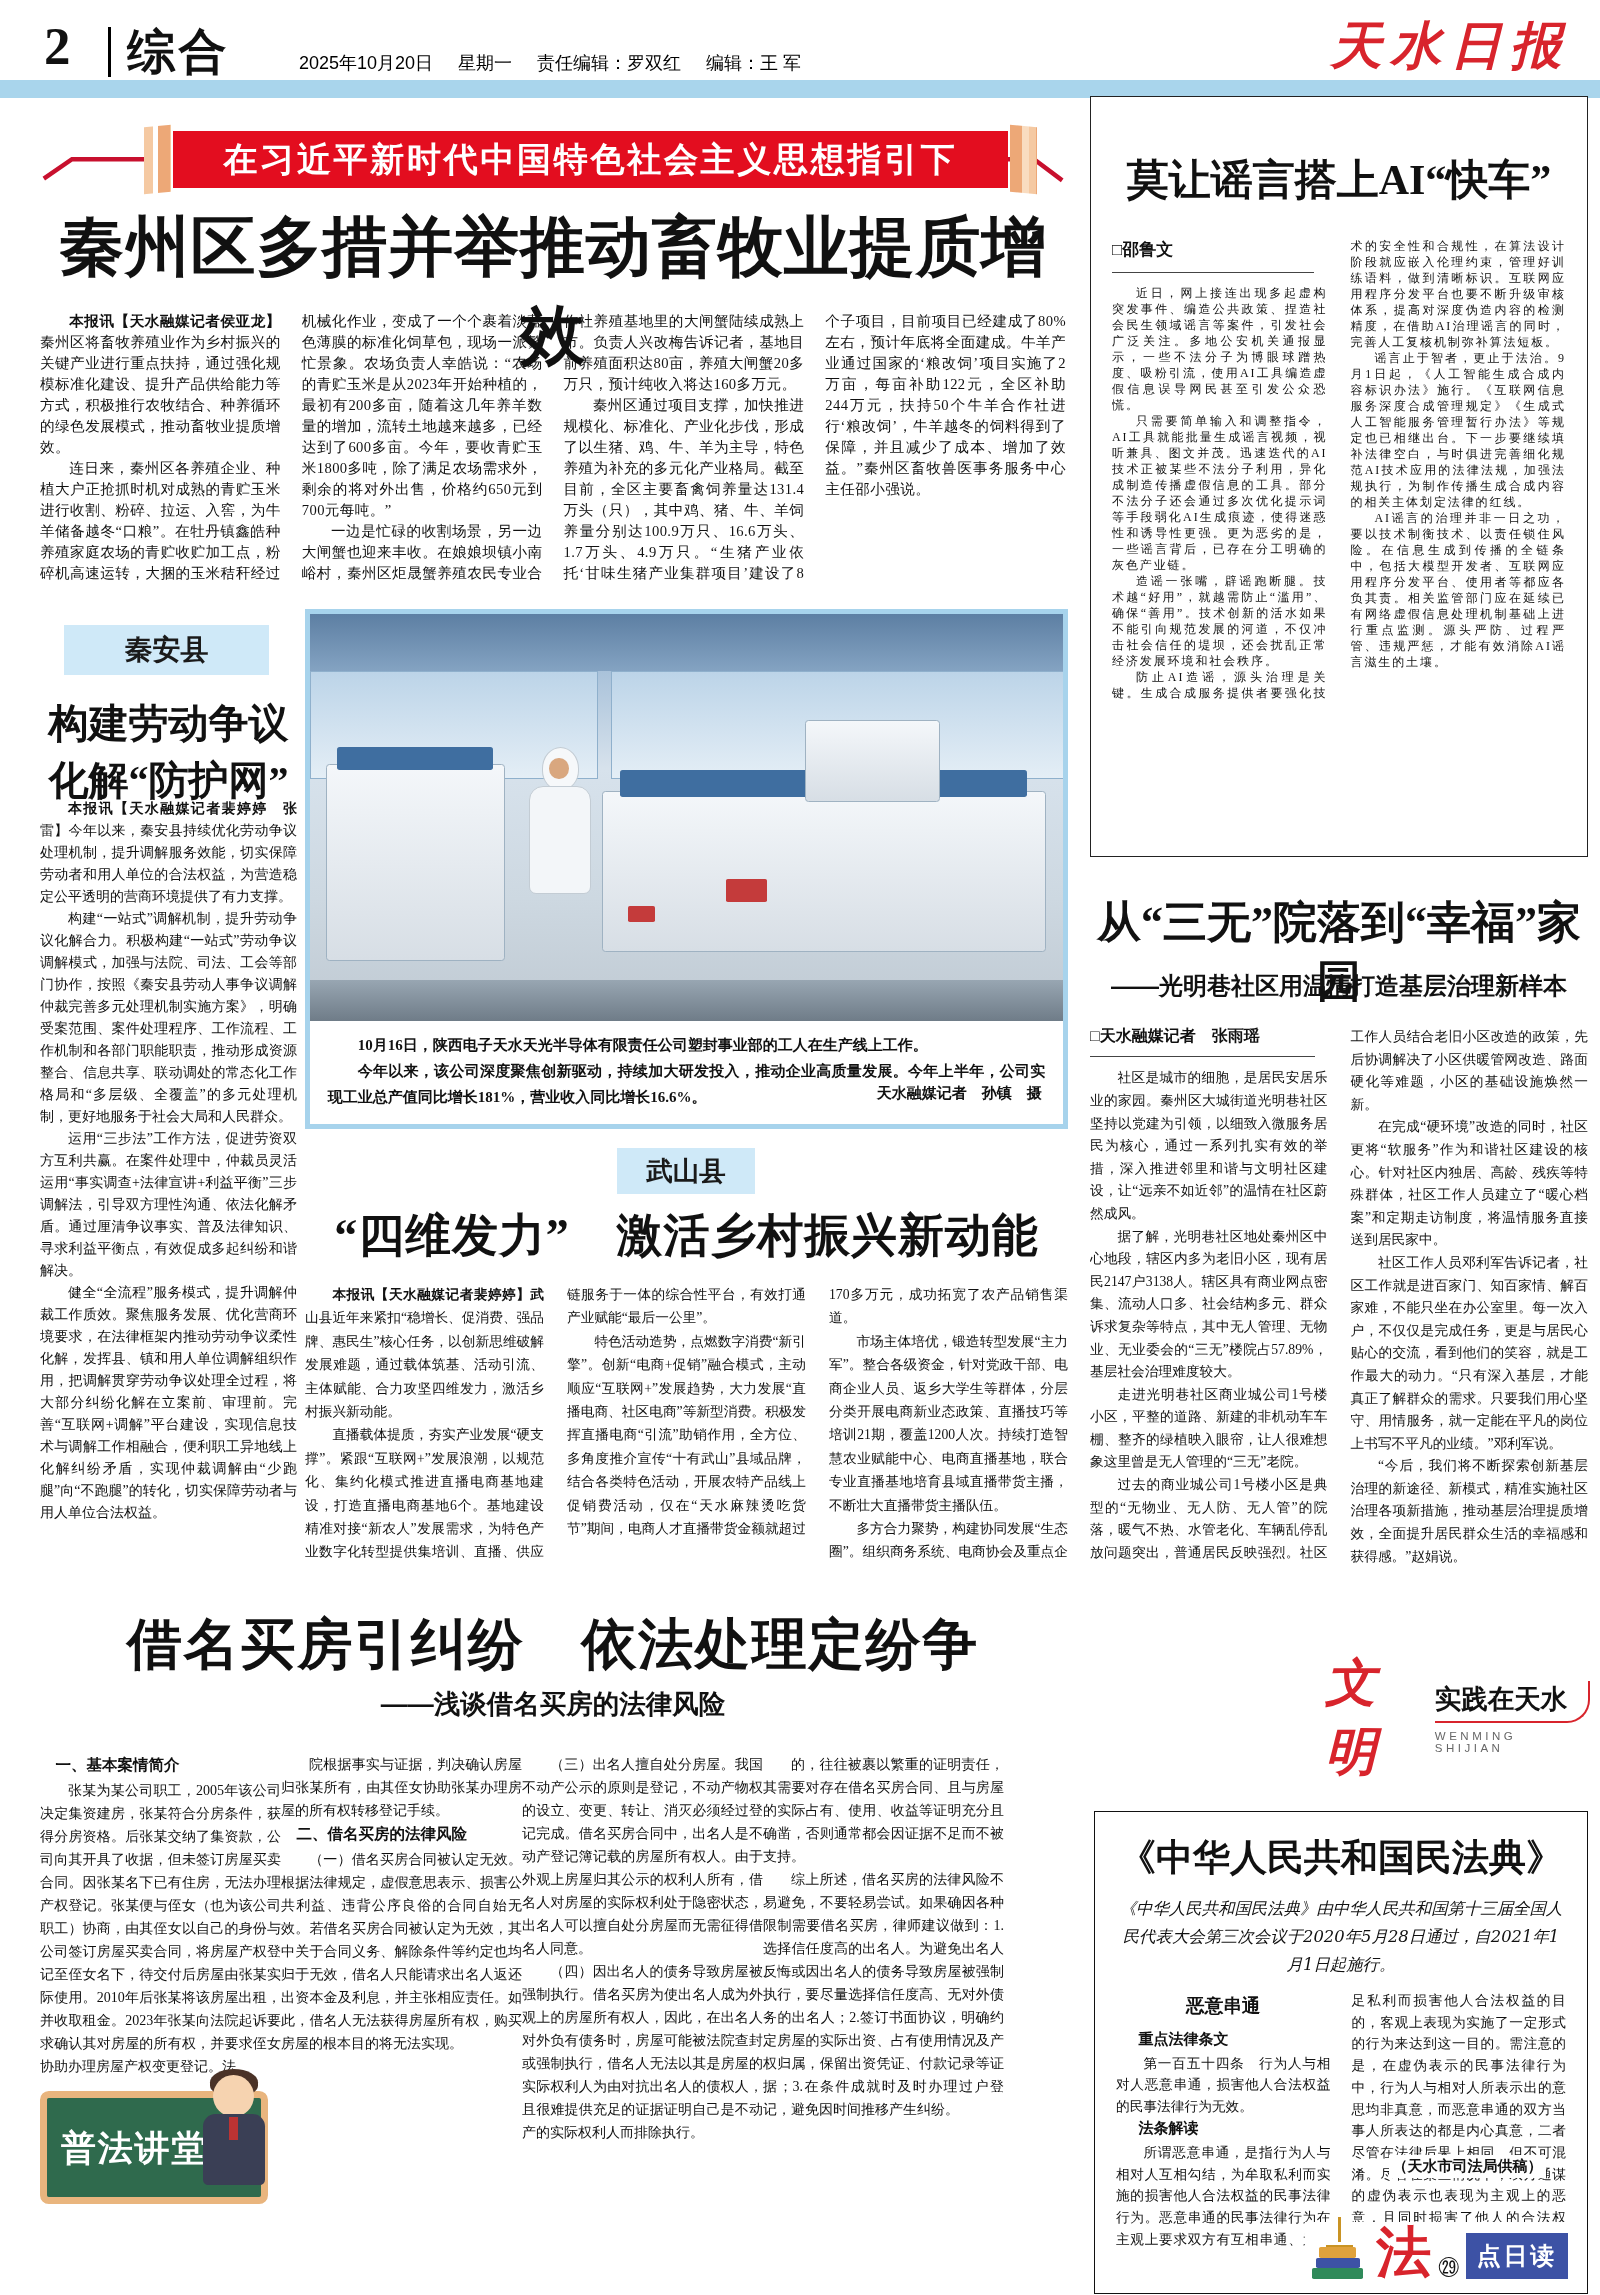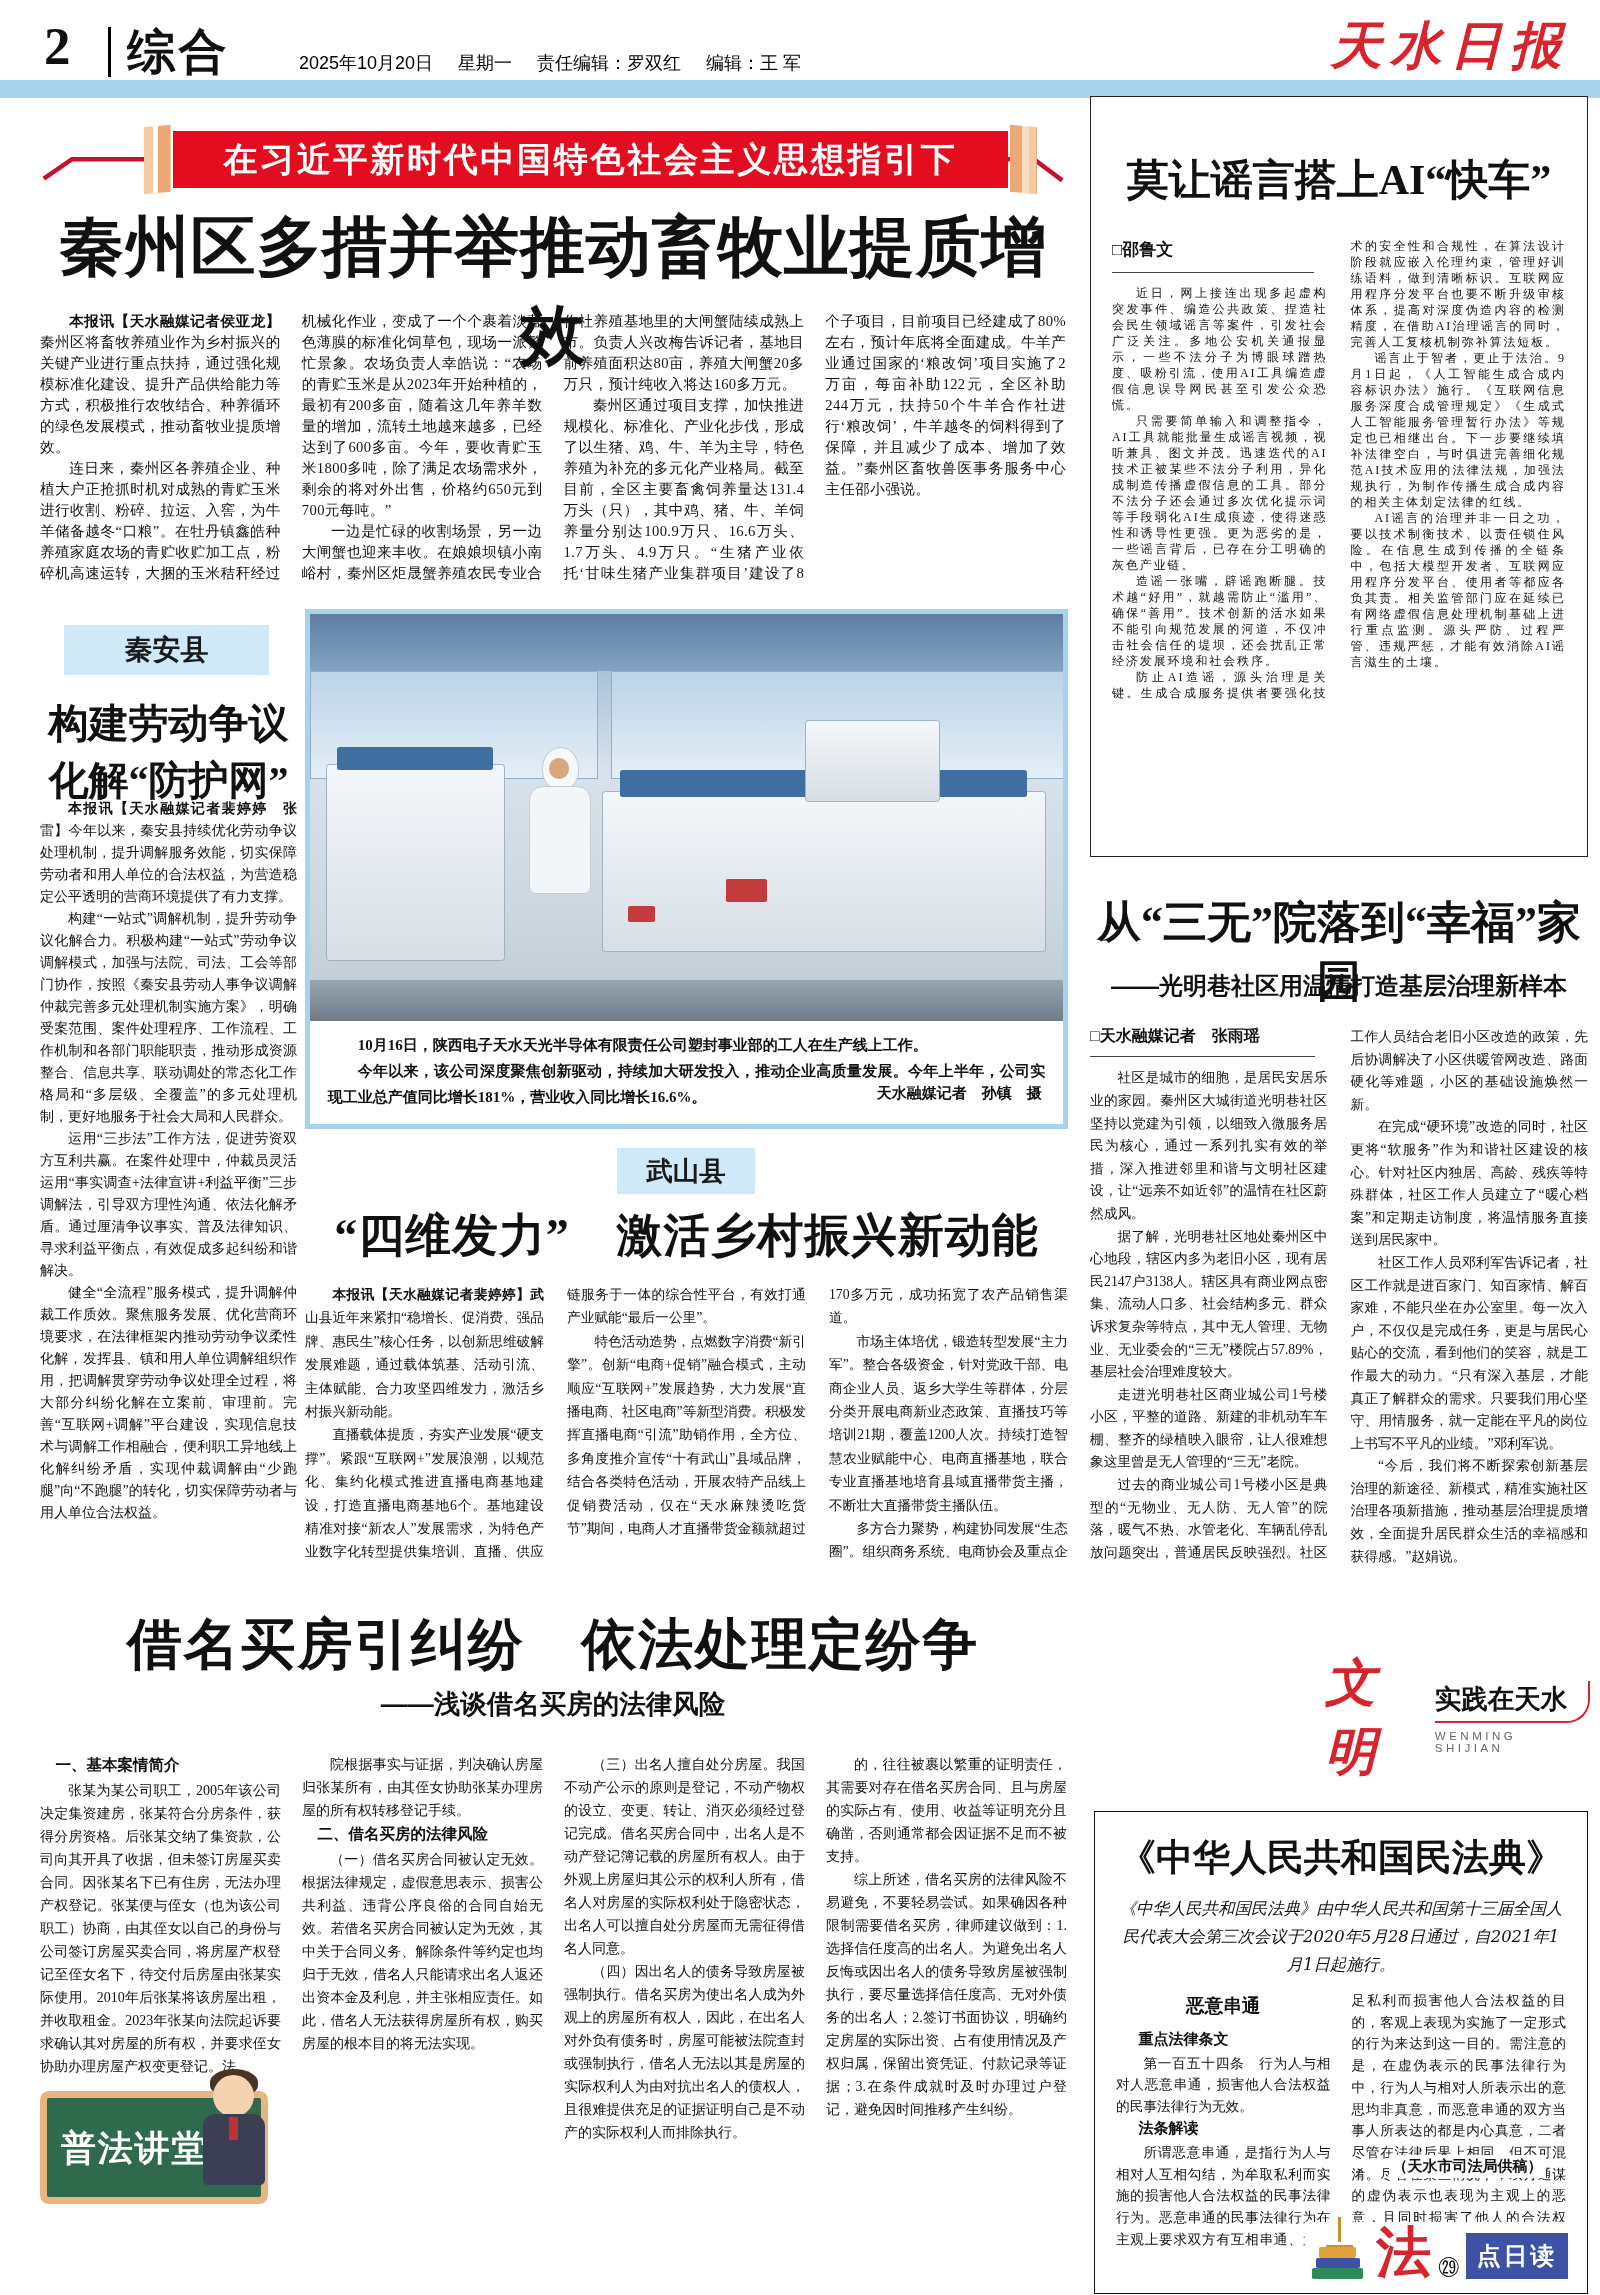--- a/index.html
+++ b/index.html
@@ -96,21 +96,21 @@
   #wenming-right{display:flex;flex-direction:column;}
   #wenming-sub{font-size:26.5px;font-weight:bold;font-family:"DejaVu Sans",sans-serif;
       border-bottom:2.7px solid #d8242c;border-right:2.7px solid #d8242c;border-radius:0 0 23px 0;padding:0 12.4px 3.5px 0;}
   #wenming-en{font-size:11.5px;letter-spacing:3.5px;color:#666;margin-top:7px;font-family:"Liberation Sans",sans-serif;}
 
   
   #borrow-title{left:40px;top:1608px;width:1026px;text-align:center;font-size:55px;font-weight:900;
       font-family:Liberation Sans, sans-serif;letter-spacing:1.8px;}
   #borrow-sub{left:40px;top:1686px;width:1026px;text-align:center;font-size:26.5px;font-weight:bold;
       font-family:"Liberation Sans",sans-serif;}
-  #borrow-cols{left:40px;top:1753px;width:1026px;height:542px;display:flex;gap:21px;overflow:hidden;}
+  #borrow-cols{left:40px;top:1753px;width:1026px;height:542px;display:flex;overflow:hidden;}
   .bcol{width:241px;flex:0 0 241px;}
   .bcol p{font-size:14px;line-height:23px;text-align:justify;text-indent:2em;}
   .bhead{font-weight:bold;font-size:15.5px;font-family:"Liberation Sans",sans-serif;margin:1.8px 0 3.5px 0;text-indent:1em;}
   #pufa-badge{position:relative;margin-top:12.4px;width:228px;height:113px;background:#2f6a4d;
       border:7px solid #e9b57e;border-radius:8.8px;box-sizing:border-box;}
   #pufa-text{color:#fff;font-size:35px;font-weight:bold;font-family:"Liberation Sans",sans-serif;
       line-height:99px;padding-left:14px;letter-spacing:1.8px;}
   .teacher{position:absolute;right:-12.4px;top:-23px;width:81px;height:133px;}
   .teacher .head{position:absolute;left:21px;top:0;width:41px;height:42px;background:#f6d3b0;border-radius:50%;}
   .teacher .hair{position:absolute;left:17.7px;top:-5.3px;width:48px;height:26.5px;background:#4a3227;border-radius:50% 50% 40% 40%;}

